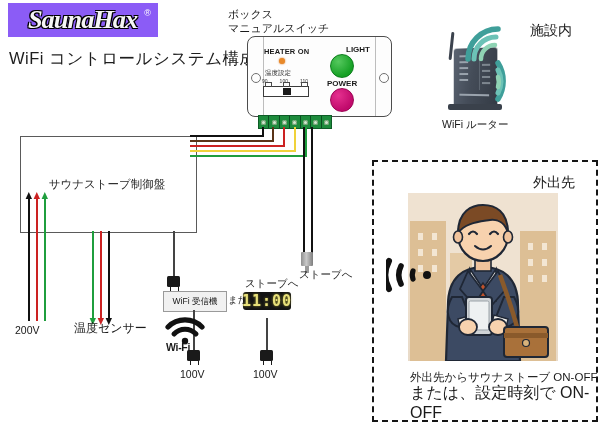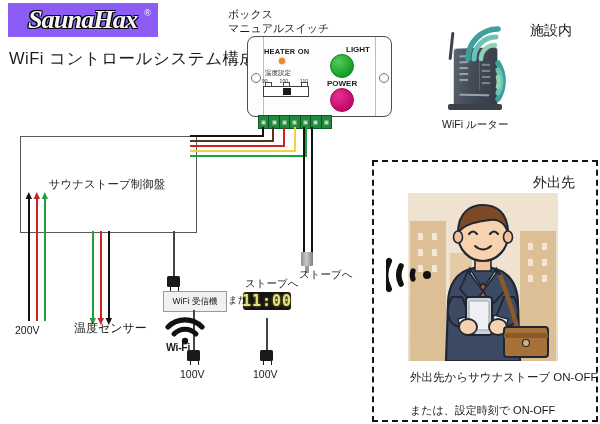--- a/index.html
+++ b/index.html
@@ -110,21 +110,21 @@
   
   #outside-box{left:372px;top:160px;width:222px;height:258px;
       border:2.5px dashed #151515;background:#fff;}
   #outside-label{left:533px;top:174px;font-size:14px;}
   #person-illustration{left:408px;top:193px;width:150px;height:168px;overflow:hidden;
       background:linear-gradient(180deg,#efe2d1 0%,#efe2d1 58%,#e8dac8 100%);}
   .bldg{position:absolute;background:#ddbf95;}
   .bwin{position:absolute;width:5px;height:7px;background:#f3e6d3;}
   #black-wifi{left:386px;top:255px;width:50px;height:40px;}
   #outside-text-1{left:410px;top:370px;font-size:11.5px;}
-  #outside-text-2{left:410px;top:403px;font-size:11px;}
+  #outside-text-2{left:410px;top:383px;font-size:16px;}
 </style>
 </head>
 <body>
 
 <div class="abs" id="logo-banner">
   <span id="logo-text">SaunaHax</span>
   <span id="logo-reg">®</span>
 </div>
 
 <div class="abs" id="diagram-title">WiFi コントロールシステム構成図</div>

